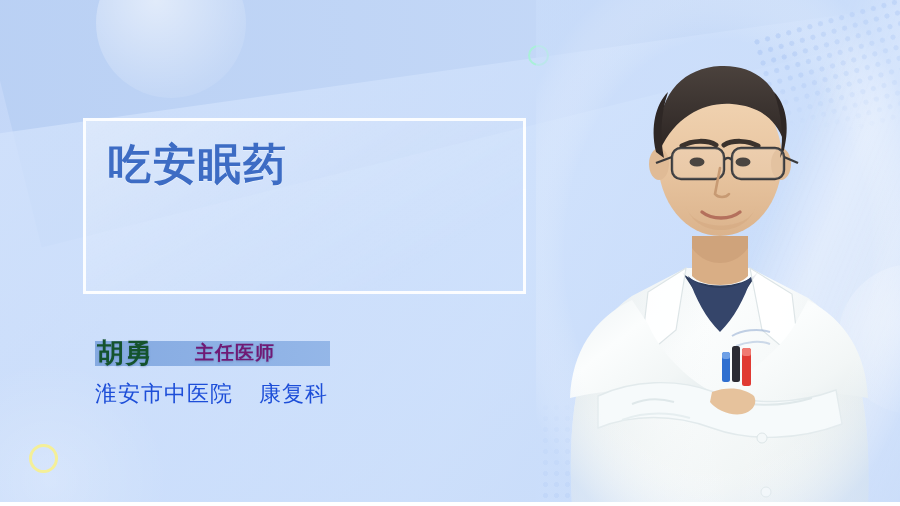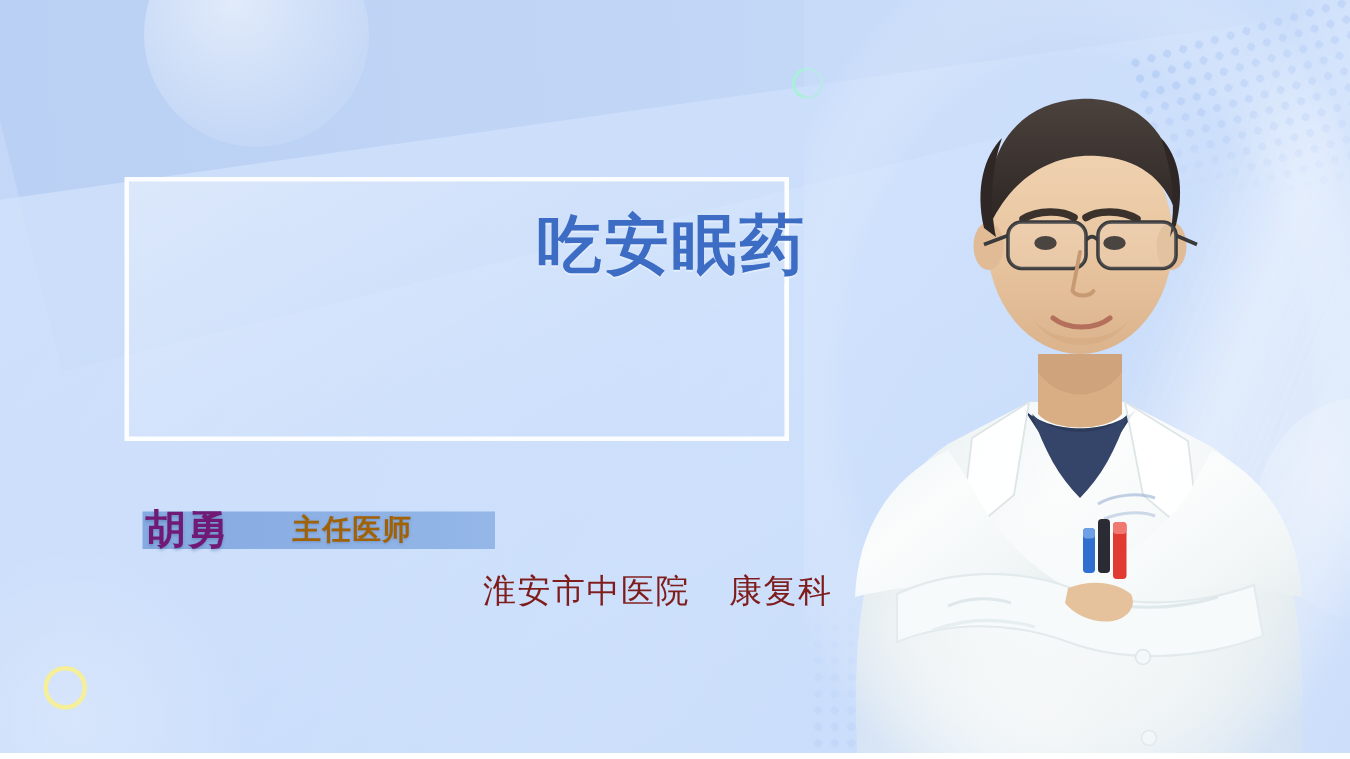--- a/index.html
+++ b/index.html
@@ -3,21 +3,20 @@
 <meta charset="utf-8">
 <style>
   html,body{margin:0;padding:0;background:#fff;}
   body{font-family:"Liberation Sans","DejaVu Sans",sans-serif;}
 
   #stage{
     position:relative;
     width:900px;height:502px;
     overflow:hidden;
     background:#cfe0fb;
-    text-align:right;
   }
 
   
   .bg-base{
     position:absolute;inset:0;
     background:linear-gradient(118deg,#c3d6f7 0%,#cbdefb 32%,#d5e6fd 58%,#c9dcfa 80%,#bcd2f4 100%);
   }
   
   .bg-wedge-top{
     position:absolute;left:-60px;top:-160px;width:1100px;height:420px;
@@ -125,31 +124,31 @@
     position:absolute;left:95px;top:341px;width:235px;height:25px;
     background:linear-gradient(90deg,#7fa6df 0%,#88ade3 55%,#8fb3e6 100%);
     opacity:.92;
   }
   .info-row{
     position:absolute;left:97px;top:331px;width:420px;height:44px;
     display:flex;align-items:center;
     white-space:nowrap;
   }
   .doc-name{
-    color:#701a75;font-weight:700;font-size:27px;letter-spacing:1px;
+    color:#14532d;font-weight:700;font-size:27px;letter-spacing:1px;
     text-shadow:0 1px 2px rgba(60,95,150,.35);
   }
   .doc-title{
-    color:#a16207;font-weight:700;font-size:19px;letter-spacing:1px;
+    color:#701a75;font-weight:700;font-size:19px;letter-spacing:1px;
     margin-left:42px;
     text-shadow:0 1px 2px rgba(60,95,150,.35);
   }
   .affil{
     position:absolute;left:95px;top:379px;width:460px;
-    color:#7f1d1d;
+    color:#1d4ed8;
     font-size:22px;font-weight:400;letter-spacing:1px;
     white-space:nowrap;
   }
   .affil .dept{ margin-left:26px; }
 </style>
 </head>
 <body>
 
 <div id="stage">
 

